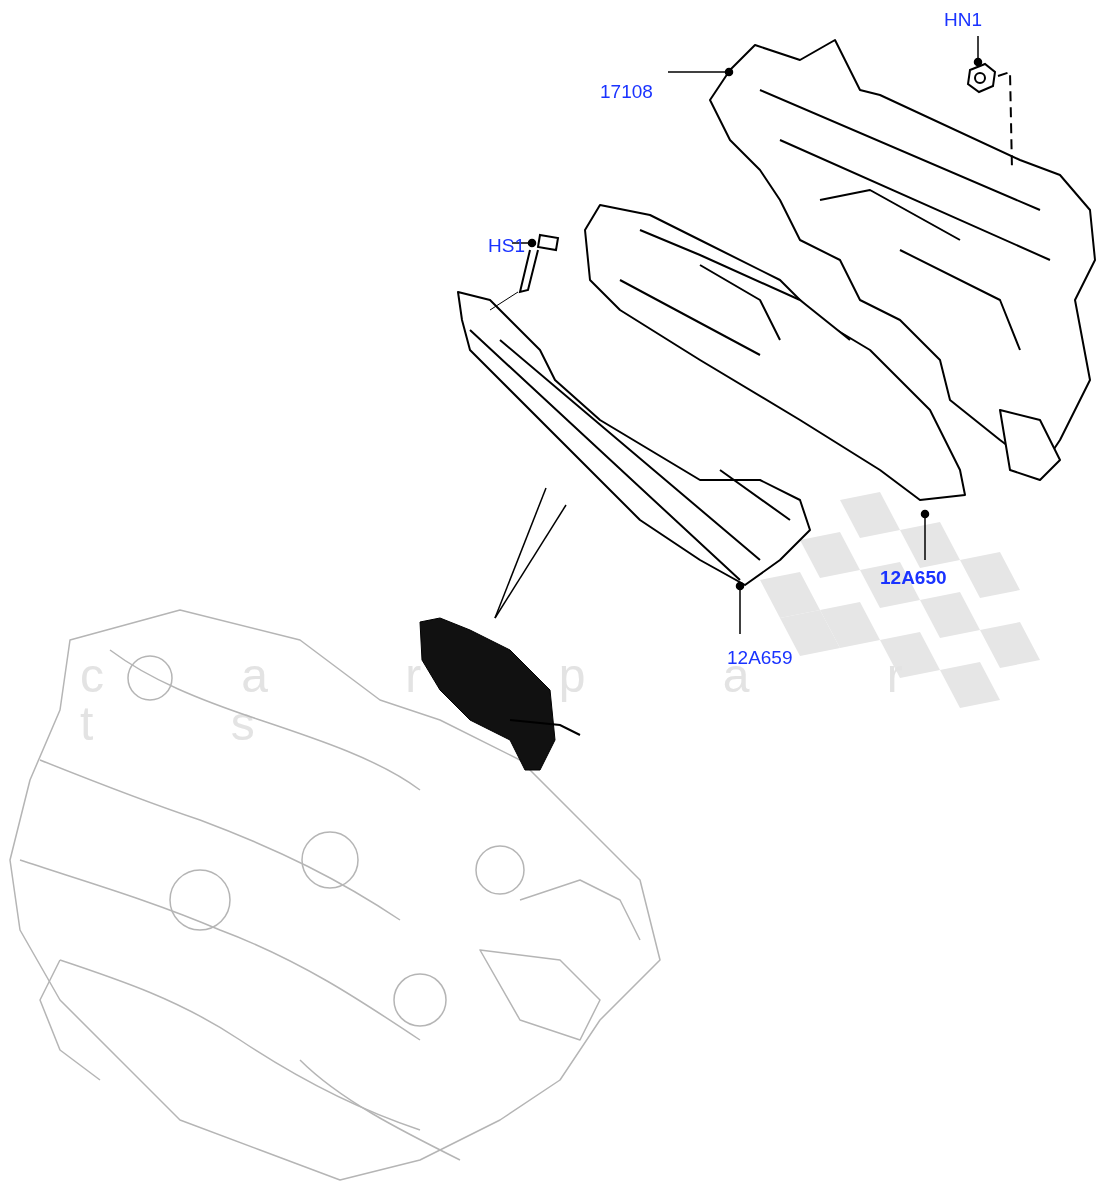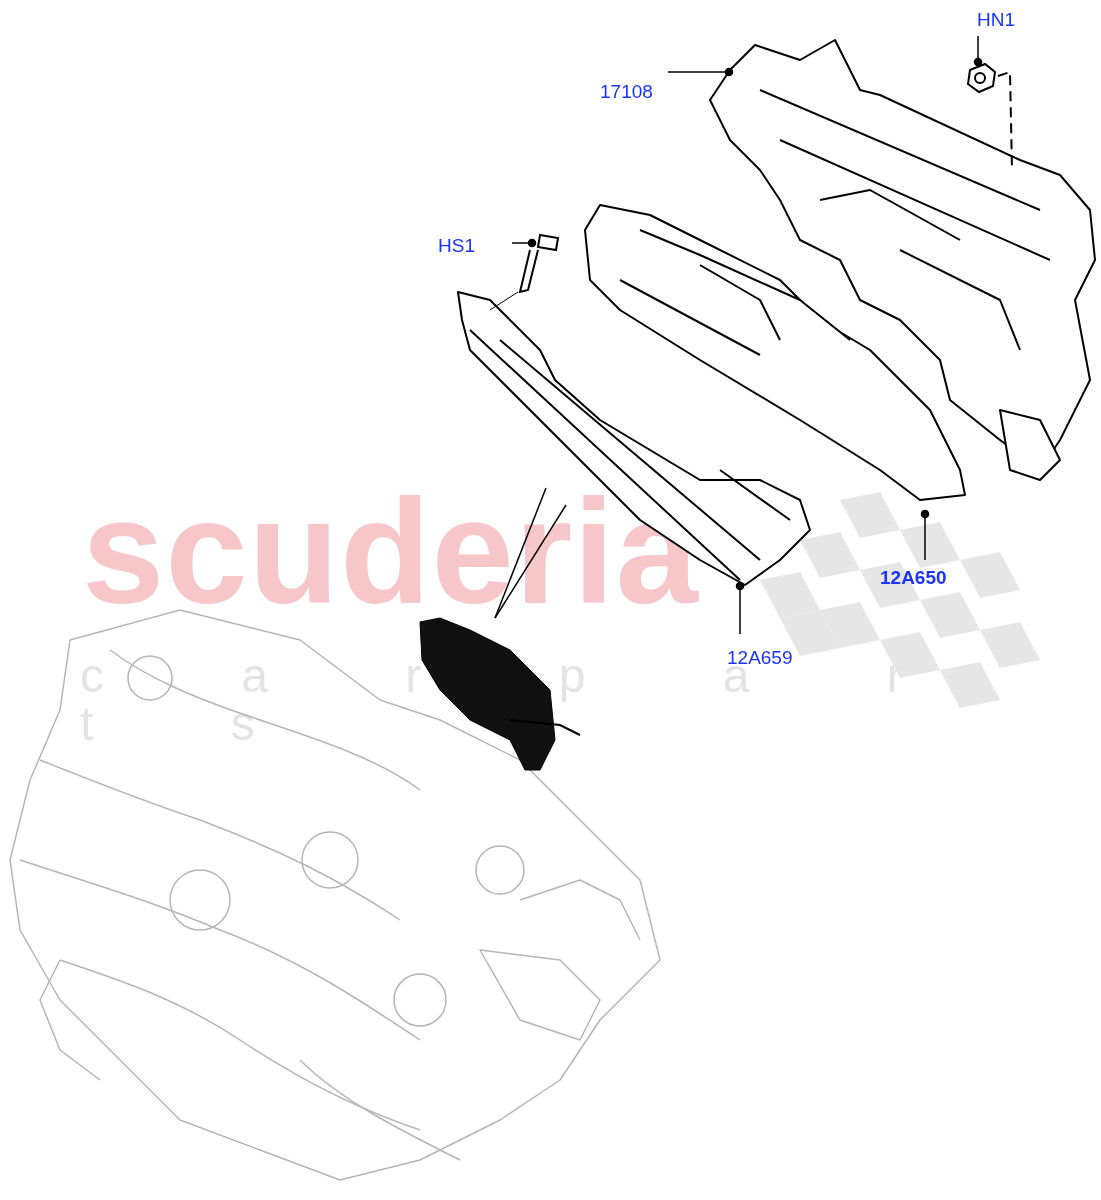--- a/index.html
+++ b/index.html
@@ -24,21 +24,20 @@
       <polygon points="900,530 940,522 960,560 920,568"></polygon>
       <polygon points="880,640 920,632 940,670 900,678"></polygon>
       <polygon points="920,600 960,592 980,630 940,638"></polygon>
       <polygon points="960,560 1000,552 1020,590 980,598"></polygon>
       <polygon points="940,670 980,662 1000,700 960,708"></polygon>
       <polygon points="980,630 1020,622 1040,660 1000,668"></polygon>
       <polygon points="780,618 820,610 840,648 800,656"></polygon>
     </g>
   </svg>
 
-  <div class="wm-big">scuderia</div>
   <div class="wm-small">c a r p a r t s</div>
 
   <svg width="1101" height="1200">
 
     <g fill="#fff" stroke="#000" stroke-width="2" stroke-linejoin="round">
       <path d="M730,70 L755,45 L800,60 L835,40 L860,90 L880,95 L1020,160 L1060,175 L1090,210 L1095,260 L1075,300 L1090,380 L1060,440 L1040,470 L1000,440 L950,400 L940,360 L900,320 L860,300 L840,260 L800,240 L780,200 L760,170 L730,140 L710,100 Z"></path>
       <path d="M760,90 L1040,210 M780,140 L1050,260 M820,200 L870,190 L960,240 M900,250 L1000,300 L1020,350"></path>
       <path d="M1000,410 L1040,420 L1060,460 L1040,480 L1010,470 Z"></path>
     </g>
 
@@ -96,18 +95,18 @@
       <path d="M60,960 L40,1000 L60,1050 L100,1080"></path>
     </g>
 
     <g fill="#111" stroke="#000" stroke-width="1">
       <path d="M420,622 L440,618 L470,630 L510,650 L550,690 L555,740 L540,770 L525,770 L510,740 L470,720 L440,690 L422,660 Z"></path>
       <path d="M510,720 L560,725 L580,735" fill="none" stroke="#000" stroke-width="2"></path>
     </g>
   </svg>
 
   <div class="callout" style="left:600px;top:82px;">17108</div>
-  <div class="callout" style="left:977px;top:10px;text-align:center;">HN1</div>
-  <div class="callout" style="left:438px;top:236px;text-align:right;">HS1</div>
+  <div class="callout" style="left:944px;top:10px;text-align:center;">HN1</div>
+  <div class="callout" style="left:488px;top:236px;text-align:right;">HS1</div>
   <div class="callout" style="left:880px;top:568px;font-weight:bold;">12A650</div>
   <div class="callout" style="left:727px;top:648px;">12A659</div>
 
 </div>
 
 </body></html>

